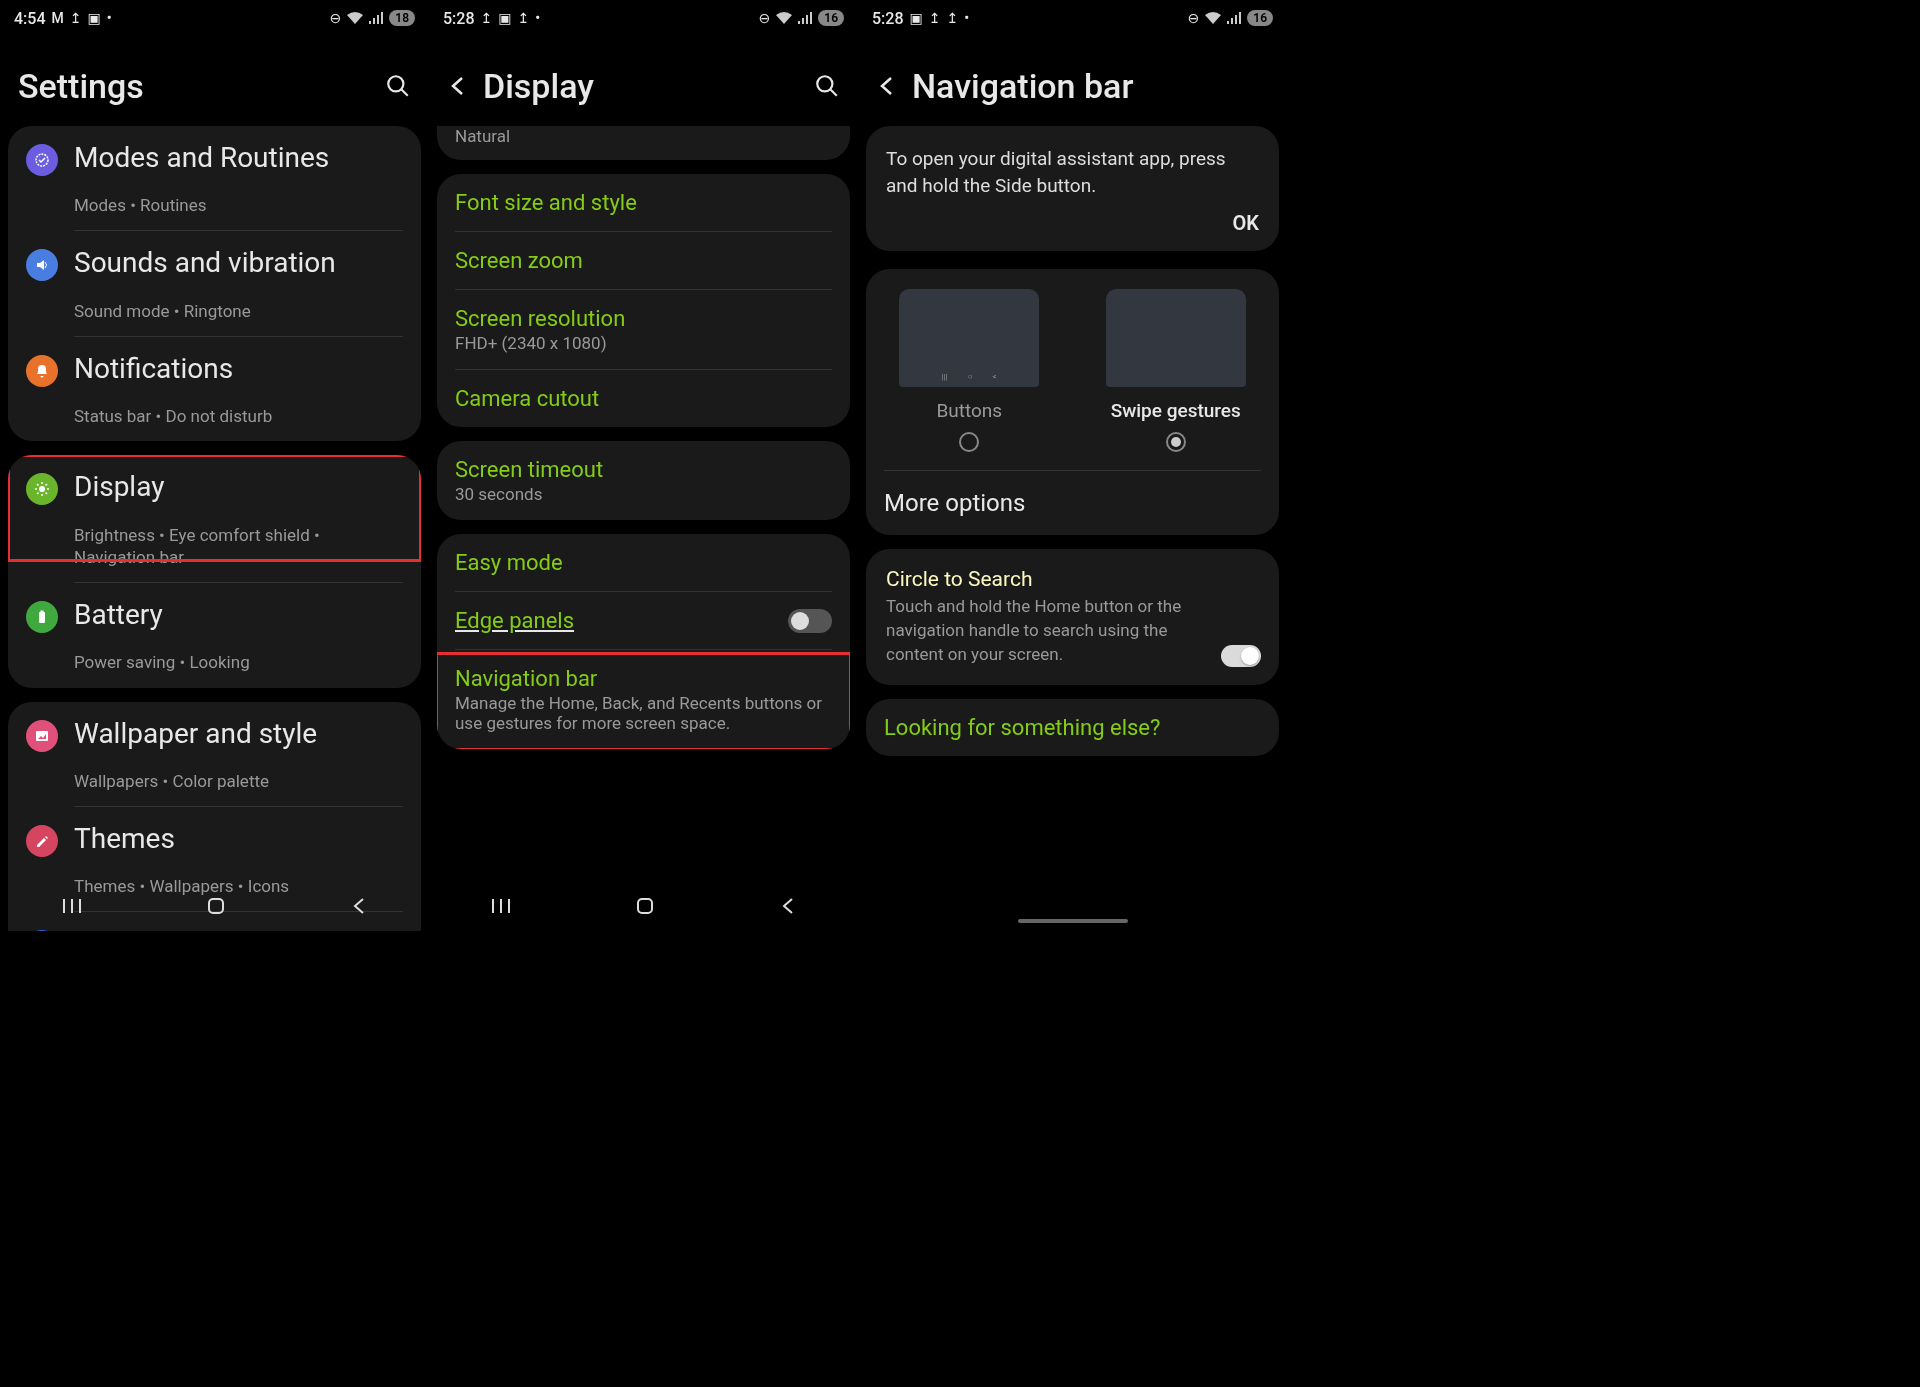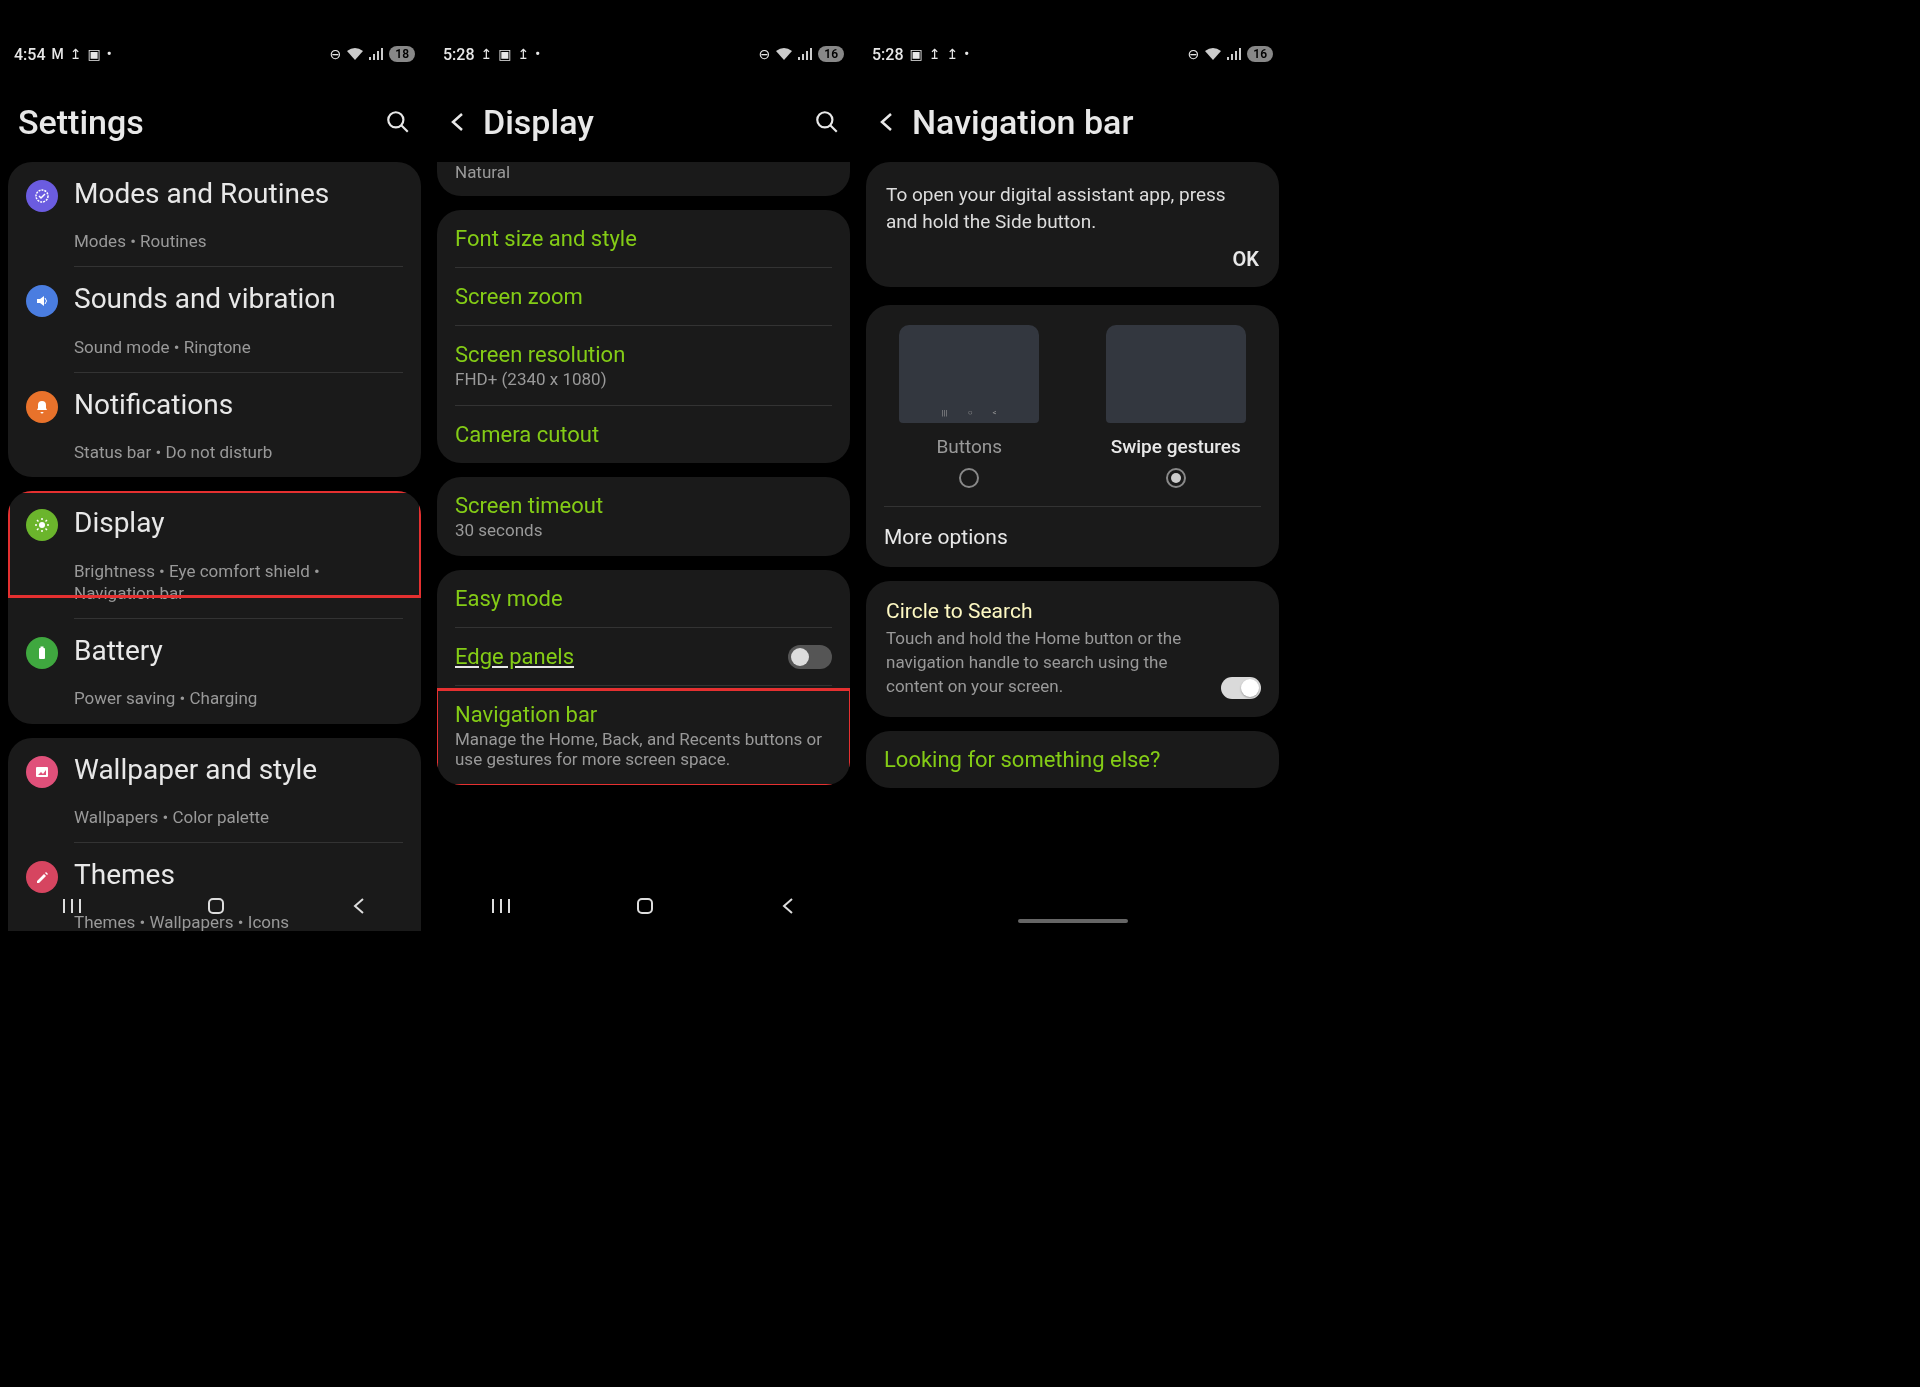--- a/index.html
+++ b/index.html
@@ -1,19 +1,19 @@
 <!DOCTYPE html>
 <html><head>
 <meta charset="utf-8">
 <style>
   * { margin: 0; padding: 0; box-sizing: border-box; }
   body { background: #000; font-family: -apple-system, Roboto, sans-serif; color: #e8e8e8; }
   .container { display: flex; width: 1287px; height: 931px; }
   .phone { width: 429px; height: 931px; background: #000; position: relative; overflow: hidden; }
-  .status-bar { display: flex; justify-content: space-between; align-items: center; padding: 8px 14px; font-size: 16px; height: 36px; font-weight: 500; margin-top: 36px; }
+  .status-bar { display: flex; justify-content: space-between; align-items: center; padding: 8px 14px; font-size: 16px; height: 36px; font-weight: 500; }
   .status-left { display: flex; align-items: center; gap: 6px; }
   .status-right { display: flex; align-items: center; gap: 6px; }
   .status-icon { display: inline-flex; align-items: center; font-size: 14px; }
   .battery-pill { background: #888; color: #000; border-radius: 10px; padding: 1px 6px; font-size: 12px; font-weight: 600; }
   .header { display: flex; align-items: center; padding: 30px 18px 20px 18px; gap: 14px; }
   .header-title { font-size: 34px; font-weight: 500; color: #e8e8e8; flex: 1; }
   .back-btn { color: #e8e8e8; font-size: 24px; }
   .search-btn { color: #e8e8e8; }
   .content { padding: 0 8px; overflow: hidden; }
   .card { background: #1a1a1a; border-radius: 24px; margin-bottom: 14px; overflow: hidden; }
@@ -38,21 +38,21 @@
   .info-text { font-size: 19px; color: #ddd; line-height: 1.4; }
   .ok-btn { text-align: right; font-size: 20px; font-weight: 600; color: #e8e8e8; margin-top: 12px; }
   .nav-preview { display: flex; justify-content: space-around; padding: 20px 10px 0 10px; gap: 20px; }
   .preview-opt { flex: 1; display: flex; flex-direction: column; align-items: center; }
   .preview-img { width: 140px; height: 98px; background: #33373f; border-radius: 10px 10px 4px 4px; position: relative; }
   .preview-navbar { position: absolute; bottom: 6px; left: 0; right: 0; display: flex; justify-content: center; gap: 20px; font-size: 8px; color: #999; }
   .preview-label { font-size: 19px; margin-top: 12px; color: #999; }
   .preview-label.active { color: #e8e8e8; font-weight: 500; }
   .radio { width: 20px; height: 20px; border: 2px solid #888; border-radius: 50%; margin-top: 10px; display: flex; align-items: center; justify-content: center; }
   .radio.checked::after { content: ''; width: 10px; height: 10px; background: #ccc; border-radius: 50%; }
-  .more-opt { padding: 18px; font-size: 21px; }
+  .more-opt { padding: 18px; font-size: 24px; }
   .cts-card { background: #1a1a1a; border-radius: 24px; padding: 18px 20px; margin-bottom: 14px; position: relative; }
   .cts-title { font-size: 21px; color: #fef9c3; }
   .cts-sub { font-size: 17px; color: #999; margin-top: 4px; line-height: 1.4; padding-right: 50px; }
   .cts-toggle { position: absolute; right: 18px; bottom: 18px; width: 40px; height: 22px; border-radius: 11px; background: #dadada; }
   .cts-toggle::after { content: ''; position: absolute; right: 2px; top: 2px; width: 18px; height: 18px; background: #fff; border-radius: 50%; box-shadow: 0 1px 2px rgba(0,0,0,0.3); }
   .scroll-area { height: 820px; overflow: hidden; }
   .ic-purple { background: #6b5ce0; }
   .ic-blue { background: #4a7de0; }
   .ic-orange { background: #e8722b; }
   .ic-green { background: #6bb52c; }
@@ -170,21 +170,21 @@
         <div class="divider"></div>
         <div class="item">
           <div class="item-icon ic-dgreen">
             <svg width="16" height="16" viewBox="0 0 16 16">
                 <rect x="5" y="3" width="6" height="11" rx="1" fill="#fff"></rect>
                 <rect x="6.5" y="1.5" width="3" height="2" fill="#fff"></rect>
               </svg>
           </div>
           <div class="item-content">
             <div class="item-title">Battery</div>
-            <div class="item-sub">Power saving • Charging</div>
+            <div class="item-sub">Power saving • Looking</div>
           </div>
         </div>
       </div>
 
       <div class="card">
         <div class="item">
           <div class="item-icon ic-pink">
             <svg width="16" height="16" viewBox="0 0 16 16">
                 <rect x="2" y="3" width="12" height="10" rx="1" fill="#fff"></rect>
                 <path d="M4 11l3-3 2 2 3-4v5H4z" fill="#e0507a"></path>

